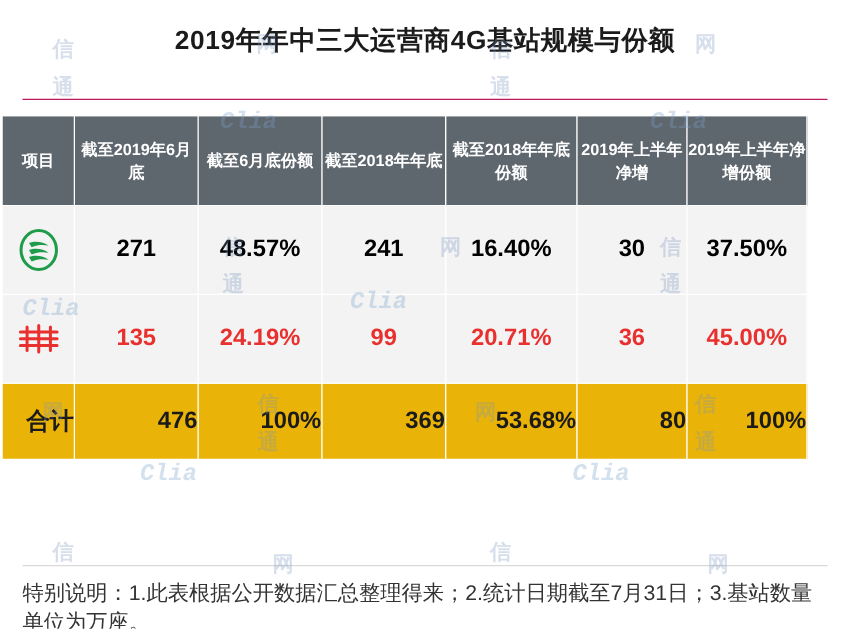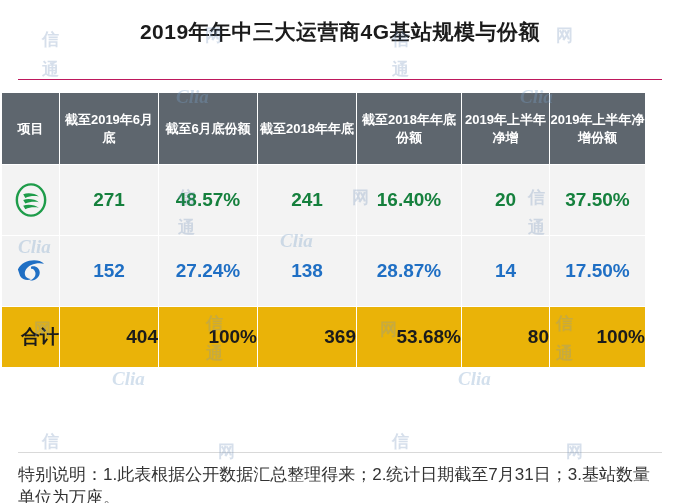--- a/index.html
+++ b/index.html
@@ -29,21 +29,21 @@
     font-size: 17px;
     font-weight: bold;
     font-family: "Liberation Serif", serif;
     white-space: nowrap;
   }
   .wm.cn { letter-spacing: 1px; }
   .wm.logo {
     color: rgba(120,160,200,0.33);
     font-size: 19px;
     font-style: italic;
-    font-family: Liberation Serif, serif;
+    font-family: Liberation Mono, monospace;
   }
   
   .page {
     position: absolute;
     left: 0; top: 0;
     width: 680px;
     height: 503px;
     background: #ffffff;
     z-index: 1;
   }
@@ -107,21 +107,21 @@
     text-align: right;
   }
   td.logo-cell {
     width: 58px;
   }
   td.label-cell {
     font-size: 15px;
     font-weight: bold;
     color: #1b1b1b;
   }
-  .val-cm { color: #15803d; margin-top: 30px; }
+  .val-cm { color: #000000; margin-top: 30px; }
   .val-cu { color: #e8312f; }
   .val-ct { color: #1f6fc4; }
   
   .logo-wrap {
     width: 100%;
     height: 100%;
     display: flex;
     align-items: center;
     justify-content: center;
   }
@@ -179,45 +179,51 @@
               <path d="M13 16 C20 13, 30 15, 35 19 C30 18, 22 18, 16 21 Z" fill="#1e9c4a"></path>
               <path d="M13 24 C20 21, 30 23, 35 27 C30 26, 22 26, 16 29 Z" fill="#1e9c4a"></path>
               <path d="M13 32 C20 29, 30 31, 35 35 C30 34, 22 34, 16 37 Z" fill="#1e9c4a"></path>
             </svg>
           </div>
         </td>
         <td class="val-cm">271</td>
         <td class="val-cm">48.57%</td>
         <td class="val-cm">241</td>
         <td class="val-cm">16.40%</td>
-        <td class="val-cm">20</td>
+        <td class="val-cm">30</td>
         <td class="val-cm">37.50%</td>
       </tr>
-
 
       <tr class="data-row">
         <td class="logo-cell">
           <div class="logo-wrap">
-            <svg width="36" height="32" viewBox="0 0 48 44" aria-hidden="true">
-              <path d="M6 20 C12 6, 34 4, 42 12 C34 10, 20 12, 16 22 C14 28, 18 33, 24 33 C20 36, 12 34, 9 29 Z" fill="#1f6fc4"></path>
-              <path d="M24 16 C30 14, 36 18, 36 24 C36 31, 29 36, 22 35 C28 33, 31 29, 30 24 C29 20, 26 18, 24 19 Z" fill="#1f6fc4"></path>
+            <svg width="40" height="30" viewBox="0 0 60 44" aria-hidden="true">
+              <g stroke="#e8312f" stroke-width="3.6" fill="none" stroke-linecap="round">
+                <path d="M8 14 H52"></path>
+                <path d="M8 22 H52"></path>
+                <path d="M8 30 H52"></path>
+                <path d="M16 8 V36"></path>
+                <path d="M30 6 V38"></path>
+                <path d="M44 8 V36"></path>
+              </g>
             </svg>
           </div>
         </td>
-        <td class="val-ct">152</td>
-        <td class="val-ct">27.24%</td>
-        <td class="val-ct">138</td>
-        <td class="val-ct">28.87%</td>
-        <td class="val-ct">14</td>
-        <td class="val-ct">17.50%</td>
-      </tr>
+        <td class="val-cu">135</td>
+        <td class="val-cu">24.19%</td>
+        <td class="val-cu">99</td>
+        <td class="val-cu">20.71%</td>
+        <td class="val-cu">36</td>
+        <td class="val-cu">45.00%</td>
+      </tr>
+
 
       <tr class="total-row">
         <td class="label-cell">合计</td>
-        <td>404</td>
+        <td>476</td>
         <td>100%</td>
         <td>369</td>
         <td>53.68%</td>
         <td>80</td>
         <td>100%</td>
       </tr>
     </tbody>
   </table>
 
   <div class="footnote">特别说明：1.此表根据公开数据汇总整理得来；2.统计日期截至7月31日；3.基站数量单位为万座。</div>

